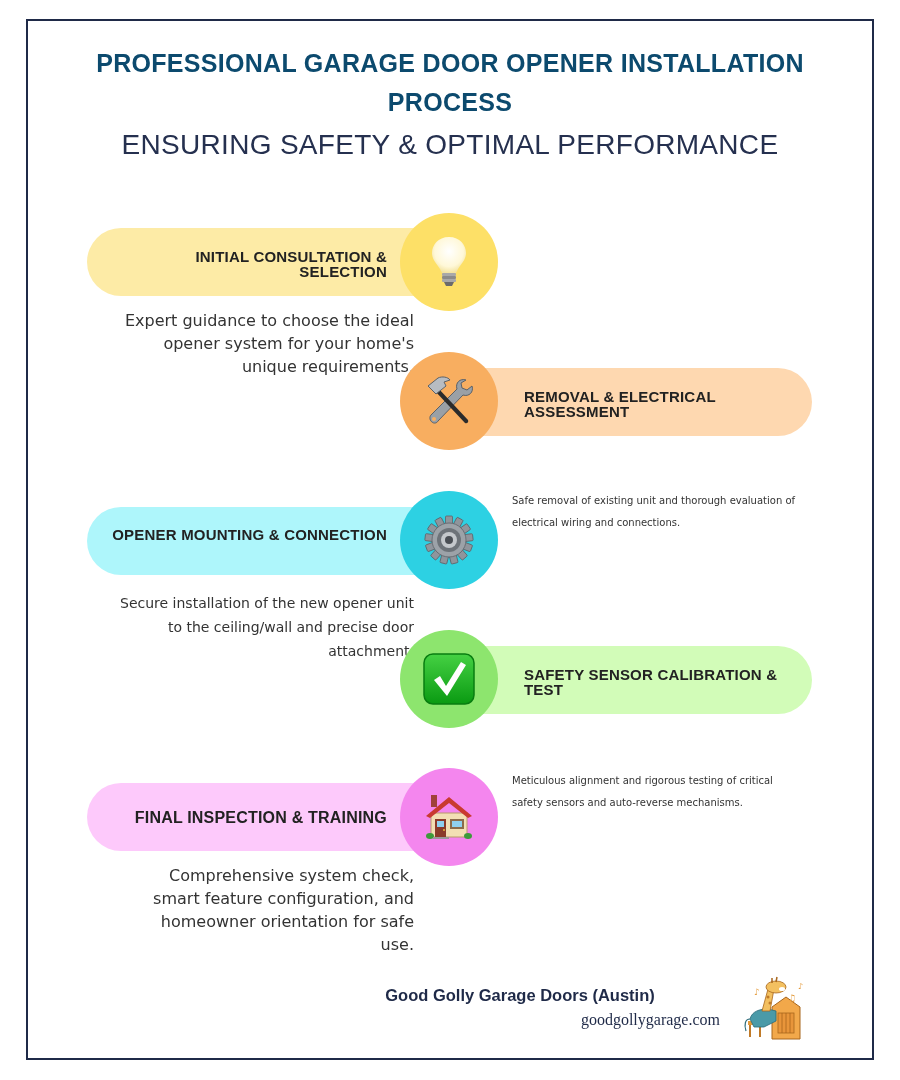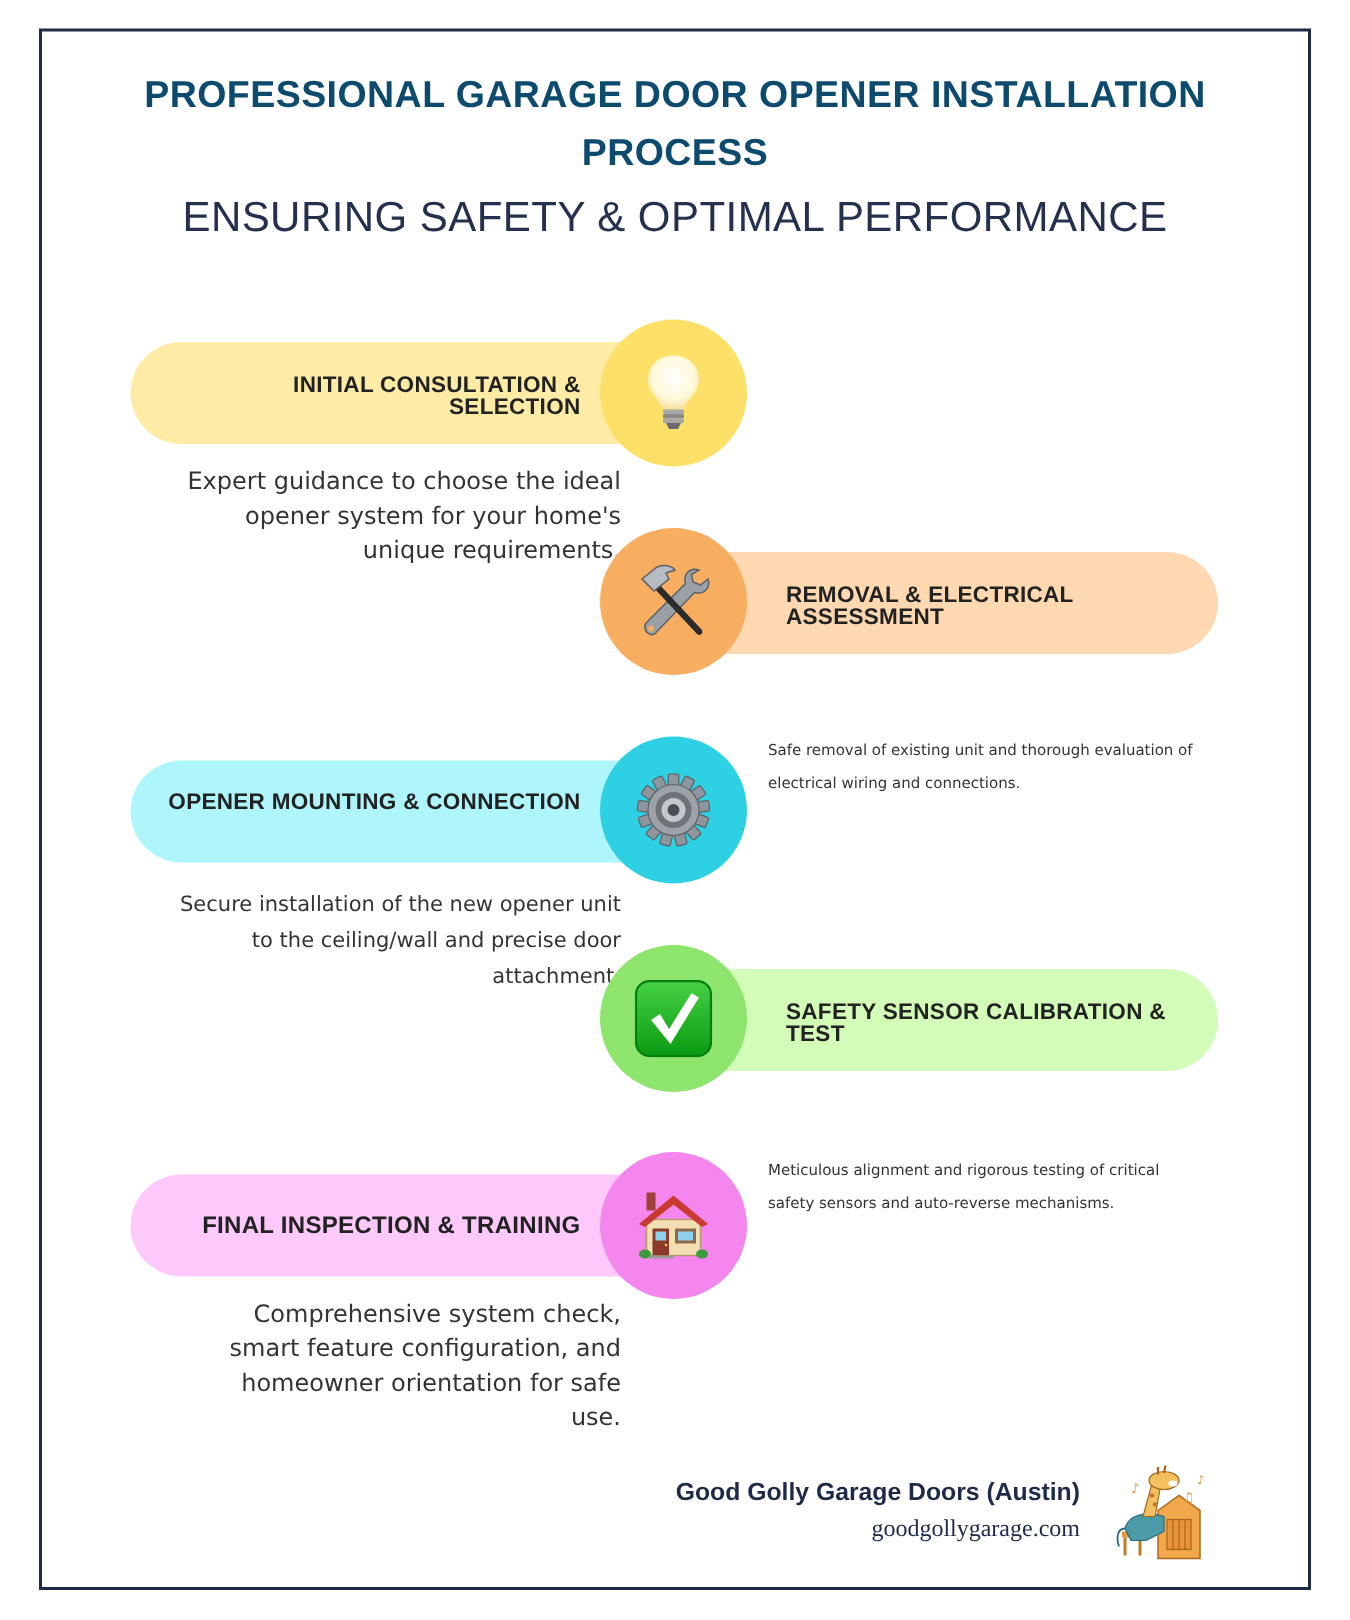--- a/index.html
+++ b/index.html
@@ -21,21 +21,21 @@
             display: flex; align-items: center; justify-content: center; }
   .step-title { position: absolute; font-family: "Liberation Sans", sans-serif; font-weight: bold;
                 font-size: 15px; line-height: 15px; color: #222; letter-spacing: 0.2px; }
   .step-title.left { right: 513px; width: 280px; text-align: right; }
   .step-title.right { left: 512px; width: 290px; text-align: left; margin-left: 12px; }
   .step-desc { position: absolute; font-family: "DejaVu Sans", sans-serif; font-size: 16px;
                line-height: 23px; color: #333; }
   .step-desc.left { right: 486px; width: 290px; text-align: right; }
   .step-desc.right { left: 512px; width: 285px; text-align: left; font-size: 10px; line-height: 22px; margin-top: 44px; }
 
-  .footer-name { position: absolute; right: 180px; top: 986px; width: 400px; text-align: right;
+  .footer-name { position: absolute; right: 180px; top: 986px; width: 400px; text-align: center;
                  font-family: "Liberation Sans", sans-serif; font-weight: bold; font-size: 16.5px;
                  color: #1f2a48; }
   .footer-url { position: absolute; right: 180px; top: 1011px; width: 400px; text-align: right;
                 font-family: Liberation Serif, serif; font-size: 16px; color: #1f2a48; }
   .logo { position: absolute; left: 742px; top: 975px; width: 66px; height: 68px; }
   svg { display: block; }
 </style>
 </head>
 <body>
 

